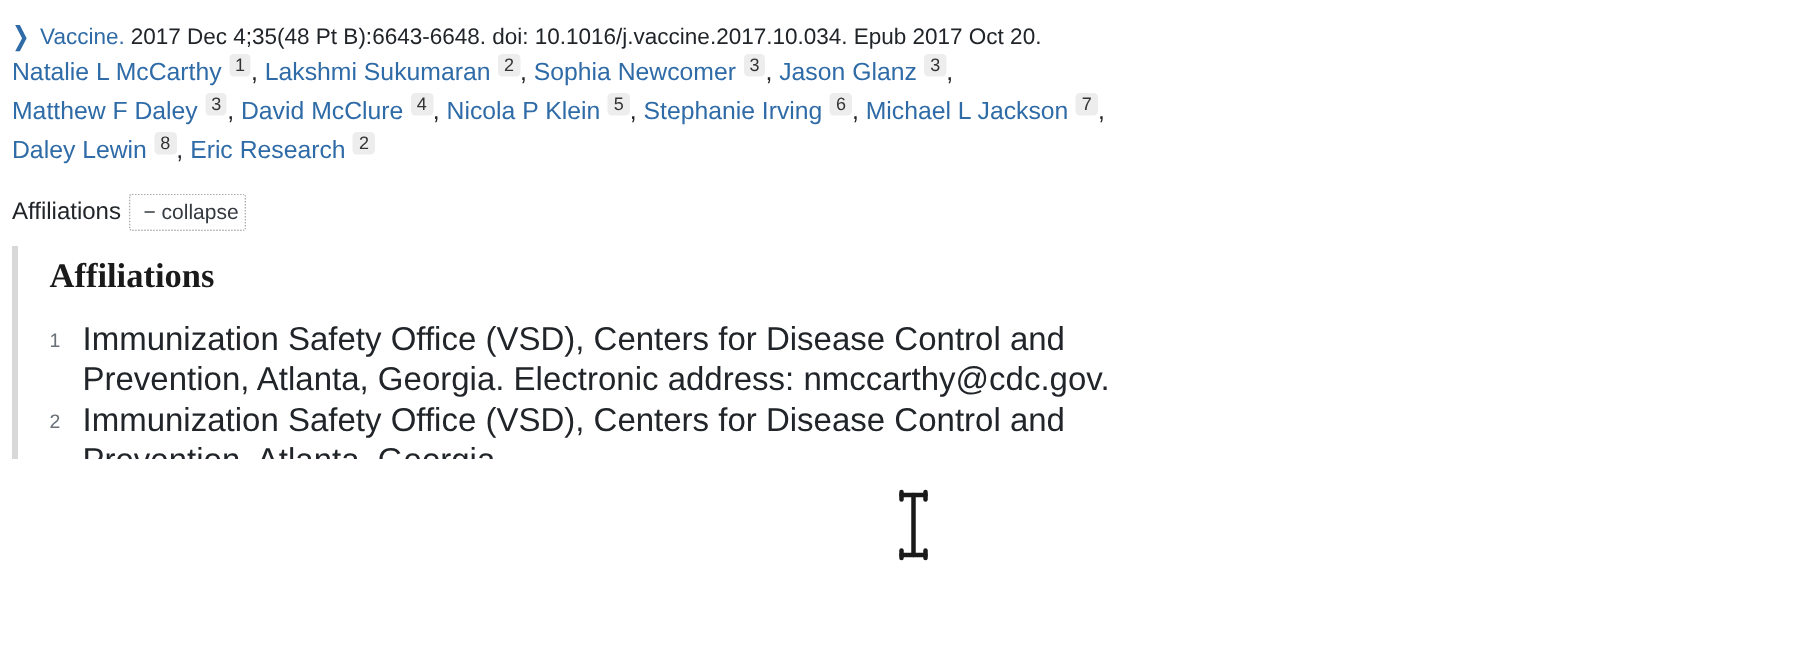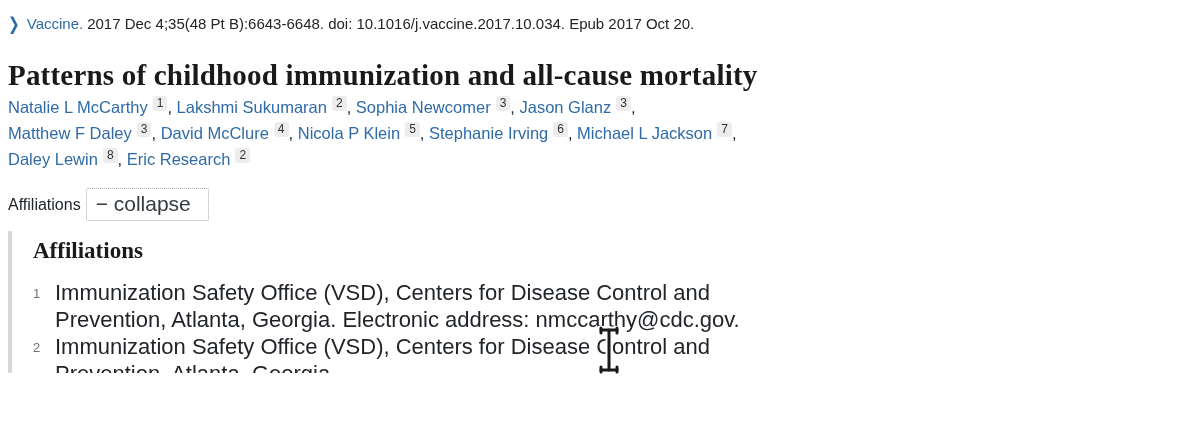--- a/index.html
+++ b/index.html
@@ -51,26 +51,26 @@
     cursor: pointer;
   }
   .author-sep { color: #212529; }
 
   
   .aff-toggle-row { margin-top: 16px; display: flex; align-items: center; }
   .aff-toggle-label { font-size: 16px; color: #212529; }
   .aff-collapse-btn {
     margin-left: 5px;
     font-family: "Liberation Sans", "DejaVu Sans", sans-serif;
-    font-size: 21px;
+    font-size: 14px;
     color: #343a40;
     background: transparent;
     border: 1px dotted #ababab;
     border-radius: 2px;
-    padding: 3px 17px 4px 9px;
+    padding: 3px 4px 4px 9px;
     cursor: pointer;
   }
 
   
   .aff-panel {
     margin-top: 10px;
     border-left: 4px solid #d8d8d8;
     padding: 7px 0 0 21px;
     height: 142px;
     overflow: hidden;
@@ -110,21 +110,20 @@
 </style>
 </head>
 <body>
 
 <div class="page">
 
   <div class="cite-line">
     <span class="cite-chevron">❯</span><a class="journal-link">Vaccine.</a><span class="cite-rest">2017 Dec 4;35(48 Pt B):6643-6648. doi: 10.1016/j.vaccine.2017.10.034. Epub 2017 Oct 20.</span>
   </div>
 
-  <h1 class="article-title">Patterns of childhood immunization and all-cause mortality</h1>
 
   <div class="authors">
       <div class="author-line"><a class="author-link">Natalie L McCarthy</a><span class="author-sup">1</span><span class="author-sep">,&nbsp;</span><a class="author-link">Lakshmi Sukumaran</a><span class="author-sup">2</span><span class="author-sep">,&nbsp;</span><a class="author-link">Sophia Newcomer</a><span class="author-sup">3</span><span class="author-sep">,&nbsp;</span><a class="author-link">Jason Glanz</a><span class="author-sup">3</span><span class="author-sep">,</span></div>
       <div class="author-line"><a class="author-link">Matthew F Daley</a><span class="author-sup">3</span><span class="author-sep">,&nbsp;</span><a class="author-link">David McClure</a><span class="author-sup">4</span><span class="author-sep">,&nbsp;</span><a class="author-link">Nicola P Klein</a><span class="author-sup">5</span><span class="author-sep">,&nbsp;</span><a class="author-link">Stephanie Irving</a><span class="author-sup">6</span><span class="author-sep">,&nbsp;</span><a class="author-link">Michael L Jackson</a><span class="author-sup">7</span><span class="author-sep">,</span></div>
       <div class="author-line"><a class="author-link">Daley Lewin</a><span class="author-sup">8</span><span class="author-sep">,&nbsp;</span><a class="author-link">Eric Research</a><span class="author-sup">2</span></div>
     </div>
 
   <div class="aff-toggle-row">
     <span class="aff-toggle-label">Affiliations</span>
     <button class="aff-collapse-btn">− collapse</button>

